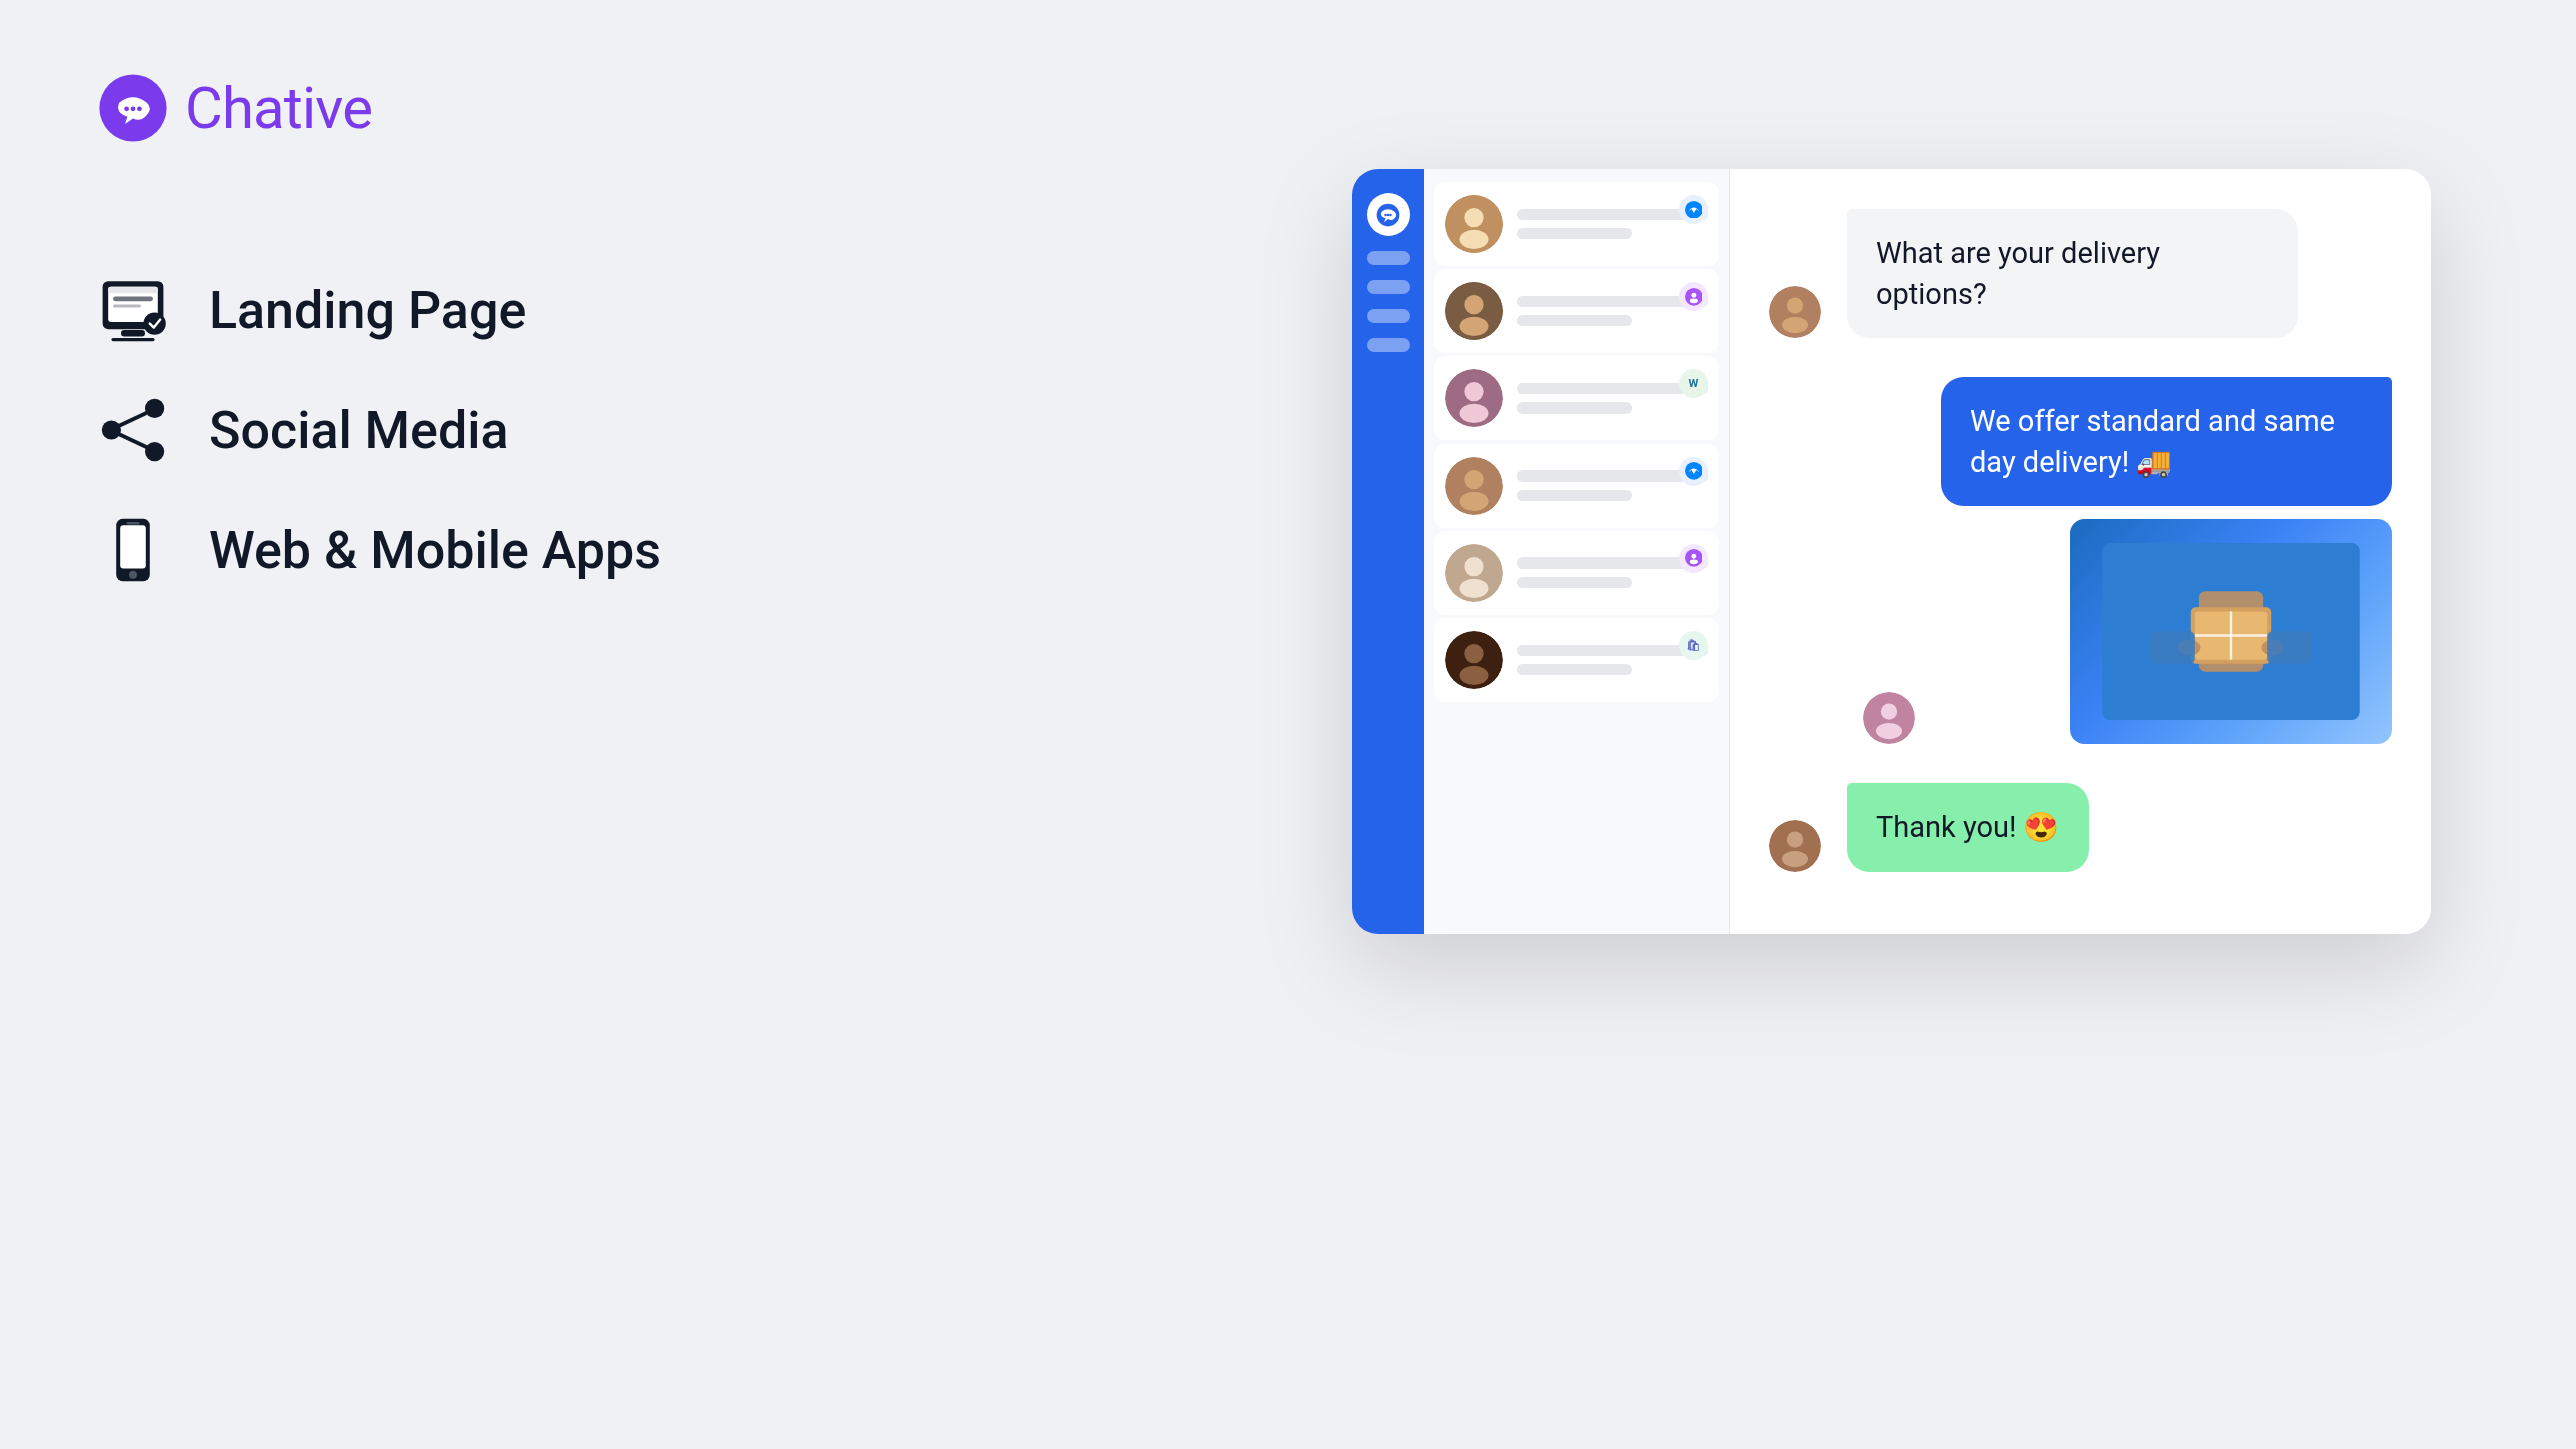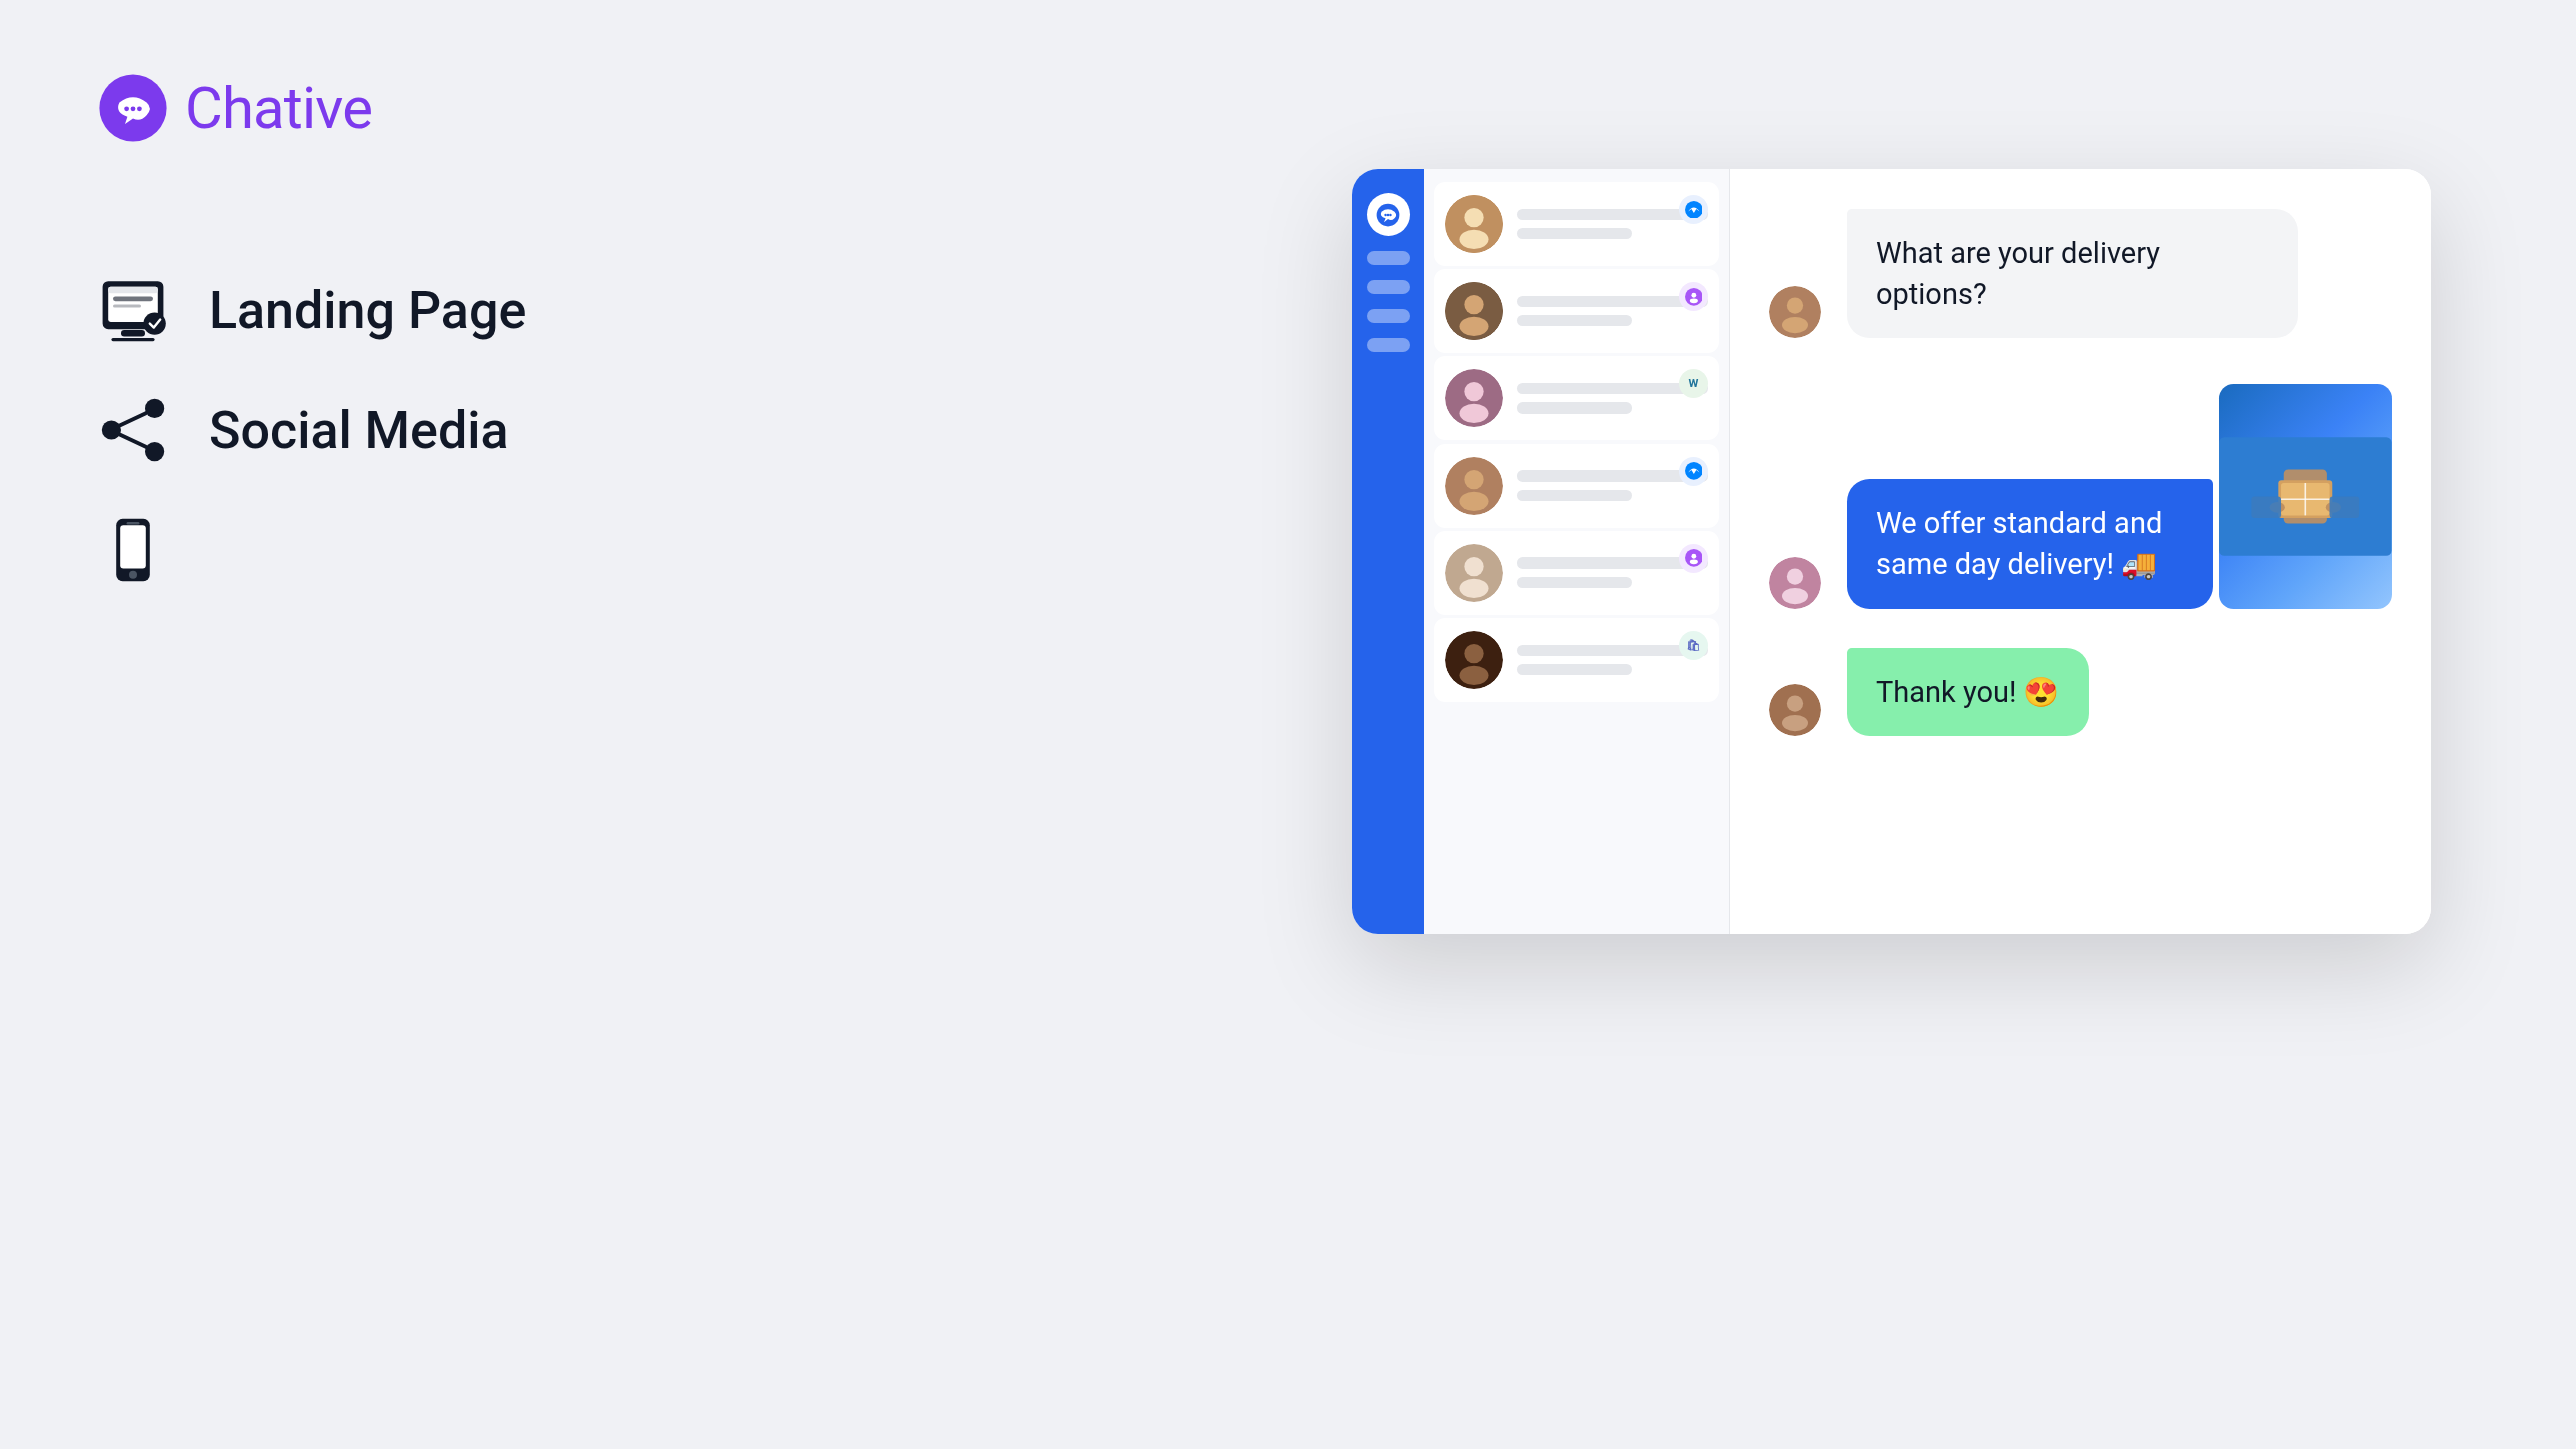--- a/index.html
+++ b/index.html
@@ -234,21 +234,21 @@
       align-items: center;
       justify-content: center;
       font-size: 64px;
     }
 
     
     .av1 { background: linear-gradient(135deg, #d4a574, #b8895a); }
 
     .msg-column {
       display: flex;
-      flex-direction: row;
+      flex-direction: column;
       align-items: flex-end;
       gap: 6.4px;
     }
   </style>
 </head>
 <body>
 
 <div class="logo-area">
   <div class="logo-icon">
     <svg viewBox="0 0 90 90" fill="none" xmlns="http://www.w3.org/2000/svg">
@@ -298,20 +298,21 @@
 
     <div class="feature-item">
       <div class="feature-icon">
         <svg width="72" height="72" viewBox="0 0 90 90" fill="none">
           <rect x="24" y="6" width="42" height="78" rx="8" fill="#111827"></rect>
           <rect x="29" y="14" width="32" height="54" rx="4" fill="white"></rect>
           <circle cx="45" cy="76" r="5" fill="#4b5563"></circle>
           <rect x="37" y="10" width="16" height="3" rx="1.5" fill="#4b5563"></rect>
         </svg>
       </div>
+      <span class="feature-label">Web &amp; Mobile Apps</span>
     </div>
   </div>
 </div>
 
 <div class="mockup-container">
 
   <div class="sidebar-narrow">
     <div class="sidebar-dot-active">
       <svg width="26" height="26" viewBox="0 0 32 32" fill="none">
         <circle cx="16" cy="16" r="14" fill="#2563eb"></circle>

